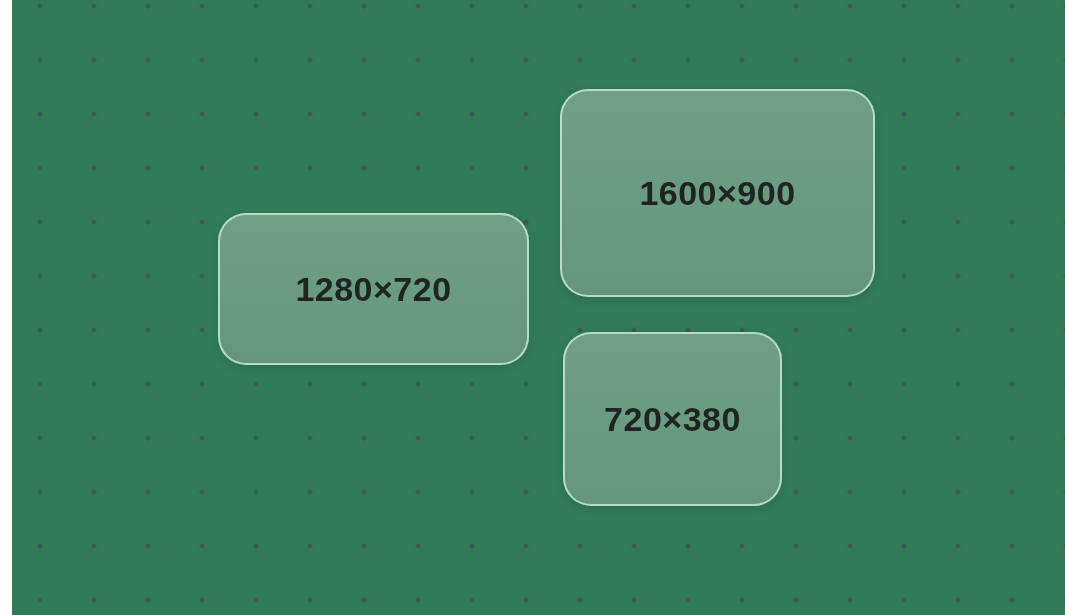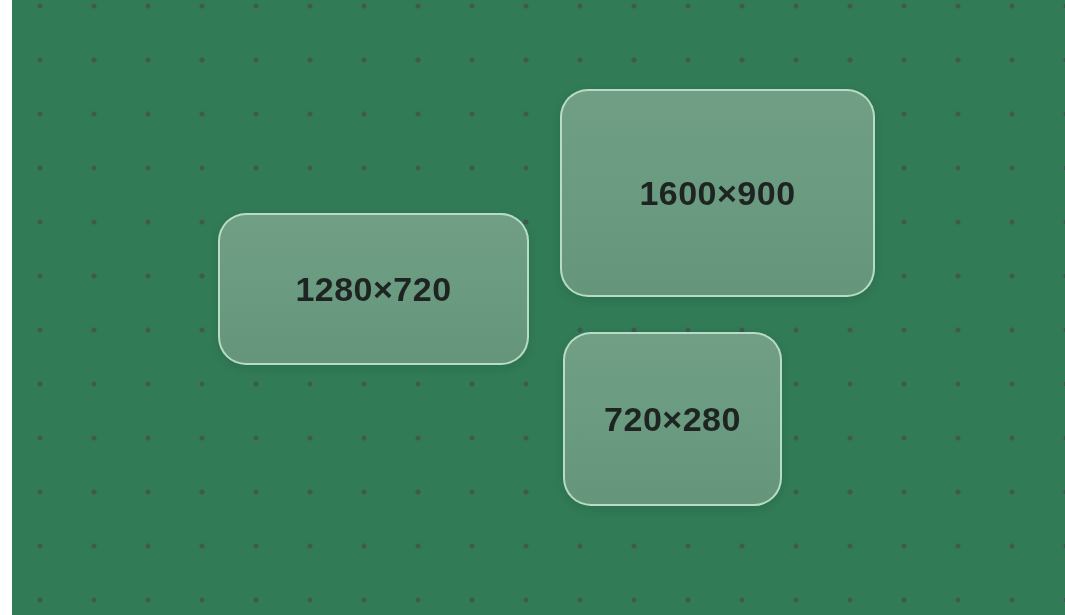--- a/index.html
+++ b/index.html
@@ -53,16 +53,16 @@
 
   <div class="frame" id="frame-1600x900">
     <span class="frame-label">1600×900</span>
   </div>
 
   <div class="frame" id="frame-1280x720">
     <span class="frame-label">1280×720</span>
   </div>
 
   <div class="frame" id="frame-720x280">
-    <span class="frame-label">720×280</span>
+    <span class="frame-label">720×380</span>
   </div>
 
 </div>
 
 </body></html>

